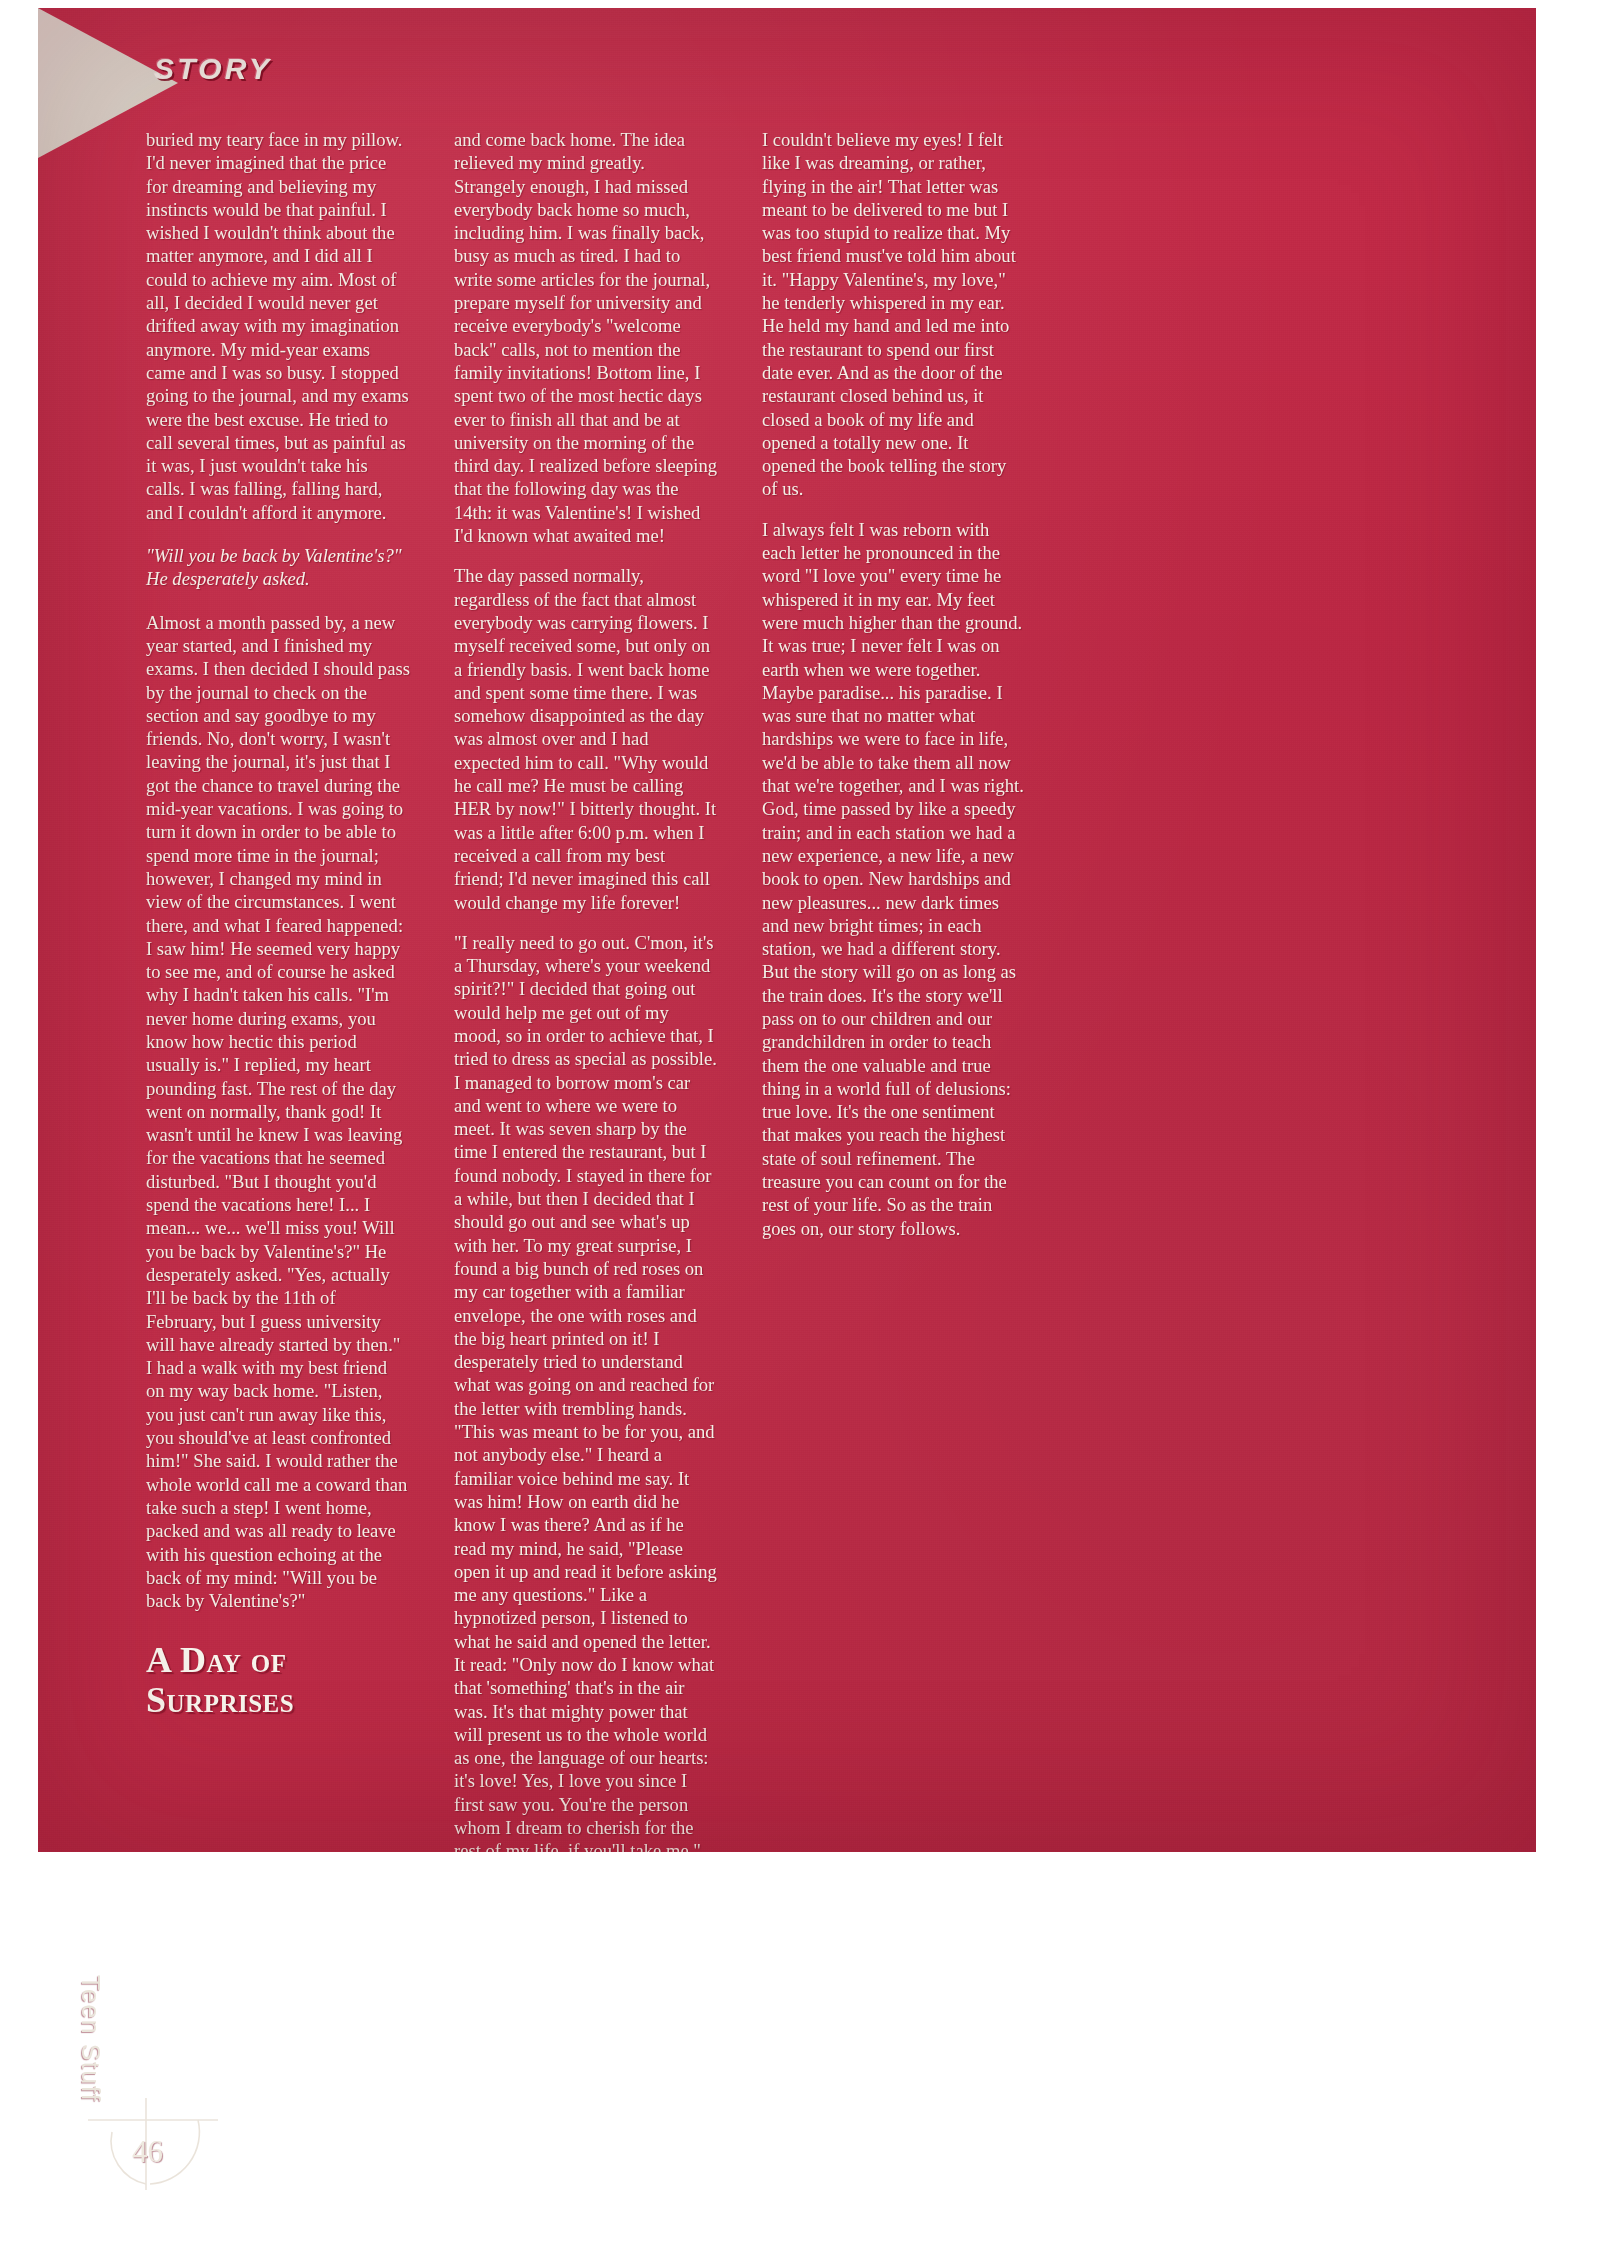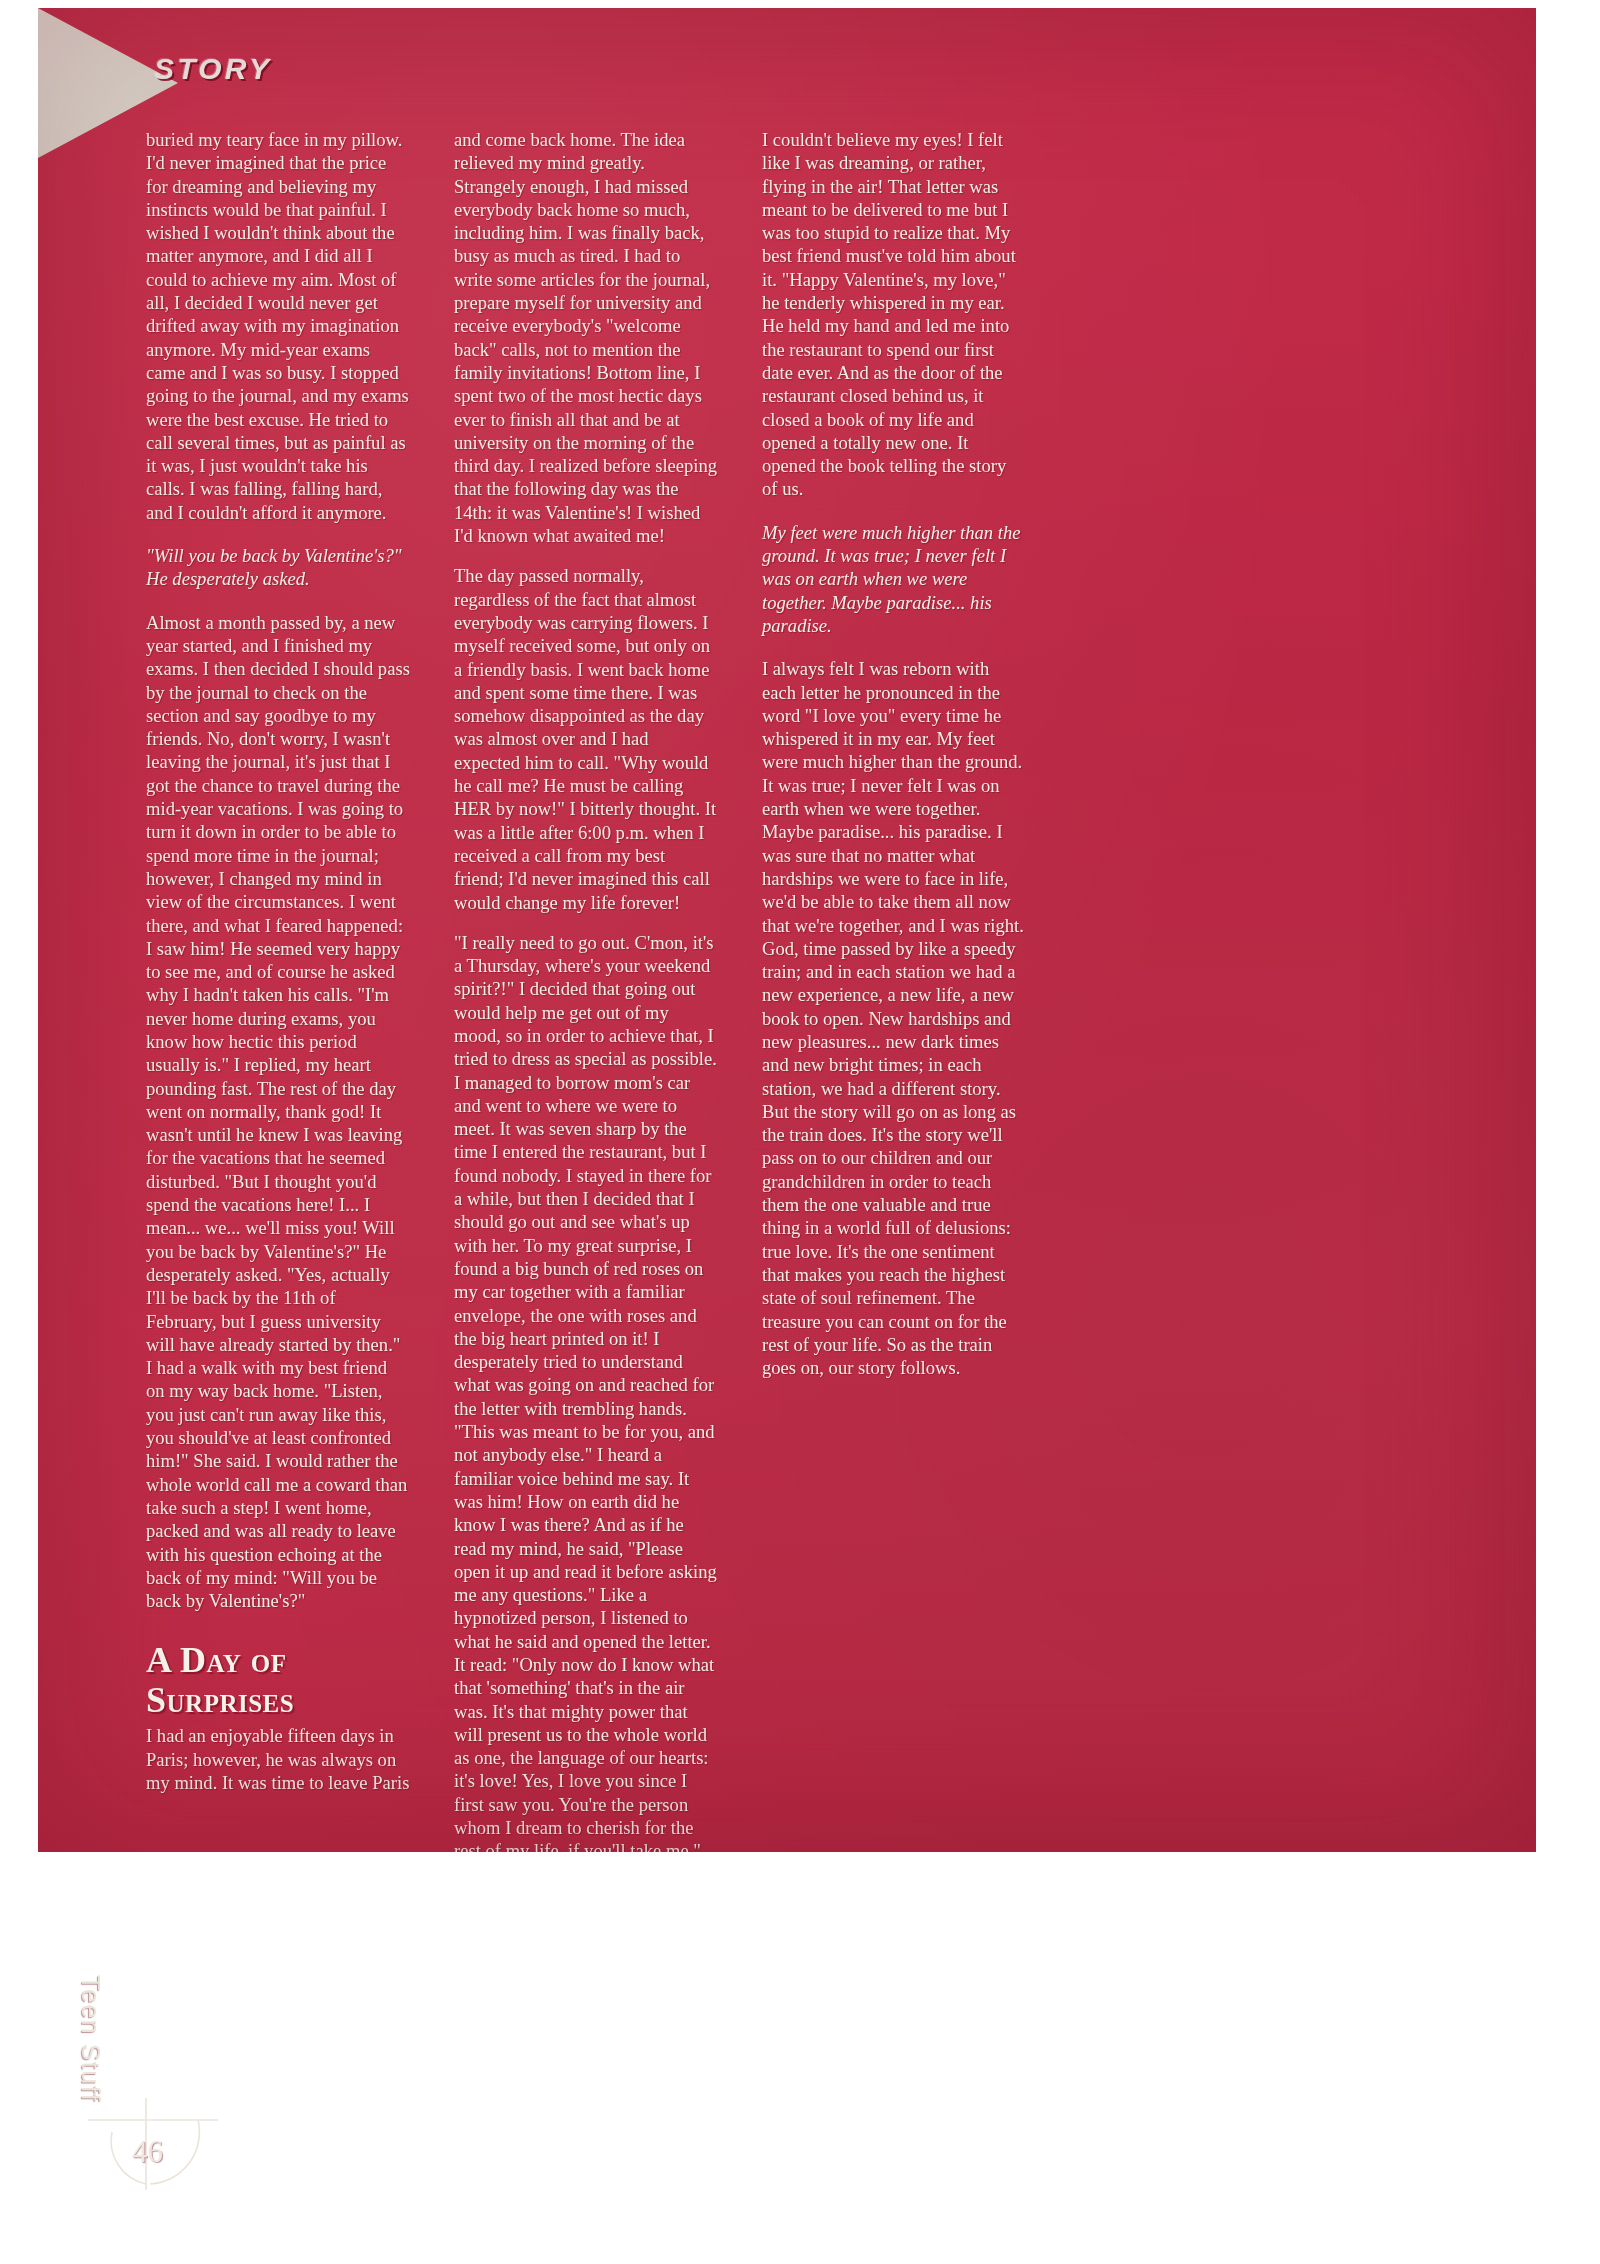--- a/index.html
+++ b/index.html
@@ -158,32 +158,30 @@
   <div id="corner-triangle"></div>
   <div id="story-label">STORY</div>
 
   <div id="columns">
 
     <div class="col">
       <p>buried my teary face in my pillow. I'd never imagined that the price for dreaming and believing my instincts would be that painful. I wished I wouldn't think about the matter anymore, and I did all I could to achieve my aim. Most of all, I decided I would never get drifted away with my imagination anymore. My mid-year exams came and I was so busy. I stopped going to the journal, and my exams were the best excuse. He tried to call several times, but as painful as it was, I just wouldn't take his calls. I was falling, falling hard, and I couldn't afford it anymore.</p>
       <p class="pull">"Will you be back by Valentine's?" He desperately asked.</p>
       <p>Almost a month passed by, a new year started, and I finished my exams. I then decided I should pass by the journal to check on the section and say goodbye to my friends. No, don't worry, I wasn't leaving the journal, it's just that I got the chance to travel during the mid-year vacations. I was going to turn it down in order to be able to spend more time in the journal; however, I changed my mind in view of the circumstances. I went there, and what I feared happened: I saw him! He seemed very happy to see me, and of course he asked why I hadn't taken his calls. "I'm never home during exams, you know how hectic this period usually is." I replied, my heart pounding fast. The rest of the day went on normally, thank god! It wasn't until he knew I was leaving for the vacations that he seemed disturbed. "But I thought you'd spend the vacations here! I... I mean... we... we'll miss you! Will you be back by Valentine's?" He desperately asked. "Yes, actually I'll be back by the 11th of February, but I guess university will have already started by then." I had a walk with my best friend on my way back home. "Listen, you just can't run away like this, you should've at least confronted him!" She said. I would rather the whole world call me a coward than take such a step! I went home, packed and was all ready to leave with his question echoing at the back of my mind: "Will you be back by Valentine's?"</p>
       <h2 class="section-head">A Day of Surprises</h2>
-      <p>I had an enjoyable fifteen days in Paris; however, he was always on my mind. It was time to leave Paris</p>
     </div>
 
     <div class="col">
       <p>and come back home. The idea relieved my mind greatly. Strangely enough, I had missed everybody back home so much, including him. I was finally back, busy as much as tired. I had to write some articles for the journal, prepare myself for university and receive everybody's "welcome back" calls, not to mention the family invitations! Bottom line, I spent two of the most hectic days ever to finish all that and be at university on the morning of the third day. I realized before sleeping that the following day was the 14th: it was Valentine's! I wished I'd known what awaited me!</p>
       <p>The day passed normally, regardless of the fact that almost everybody was carrying flowers. I myself received some, but only on a friendly basis. I went back home and spent some time there. I was somehow disappointed as the day was almost over and I had expected him to call. "Why would he call me? He must be calling HER by now!" I bitterly thought. It was a little after 6:00 p.m. when I received a call from my best friend; I'd never imagined this call would change my life forever!</p>
       <p>"I really need to go out. C'mon, it's a Thursday, where's your weekend spirit?!" I decided that going out would help me get out of my mood, so in order to achieve that, I tried to dress as special as possible. I managed to borrow mom's car and went to where we were to meet. It was seven sharp by the time I entered the restaurant, but I found nobody. I stayed in there for a while, but then I decided that I should go out and see what's up with her. To my great surprise, I found a big bunch of red roses on my car together with a familiar envelope, the one with roses and the big heart printed on it! I desperately tried to understand what was going on and reached for the letter with trembling hands. "This was meant to be for you, and not anybody else." I heard a familiar voice behind me say. It was him! How on earth did he know I was there? And as if he read my mind, he said, "Please open it up and read it before asking me any questions." Like a hypnotized person, I listened to what he said and opened the letter. It read: "Only now do I know what that 'something' that's in the air was. It's that mighty power that will present us to the whole world as one, the language of our hearts: it's love! Yes, I love you since I first saw you. You're the person whom I dream to cherish for the rest of my life, if you'll take me."</p>
     </div>
 
     <div class="col">
       <p>I couldn't believe my eyes! I felt like I was dreaming, or rather, flying in the air! That letter was meant to be delivered to me but I was too stupid to realize that. My best friend must've told him about it. "Happy Valentine's, my love," he tenderly whispered in my ear. He held my hand and led me into the restaurant to spend our first date ever. And as the door of the restaurant closed behind us, it closed a book of my life and opened a totally new one. It opened the book telling the story of us.</p>
-      <p class="pull">My feet were much higher than the ground. It was true; I never felt I was on earth when we were together. Maybe paradise... his paradise.</p>
       <p>I always felt I was reborn with each letter he pronounced in the word "I love you" every time he whispered it in my ear. My feet were much higher than the ground. It was true; I never felt I was on earth when we were together. Maybe paradise... his paradise. I was sure that no matter what hardships we were to face in life, we'd be able to take them all now that we're together, and I was right. God, time passed by like a speedy train; and in each station we had a new experience, a new life, a new book to open. New hardships and new pleasures... new dark times and new bright times; in each station, we had a different story. But the story will go on as long as the train does. It's the story we'll pass on to our children and our grandchildren in order to teach them the one valuable and true thing in a world full of delusions: true love. It's the one sentiment that makes you reach the highest state of soul refinement. The treasure you can count on for the rest of your life. So as the train goes on, our story follows.</p>
     </div>
 
   </div>
 
   <div id="vignette"></div>
 </div>
 
 <div id="spine-label">Teen Stuff</div>
 

